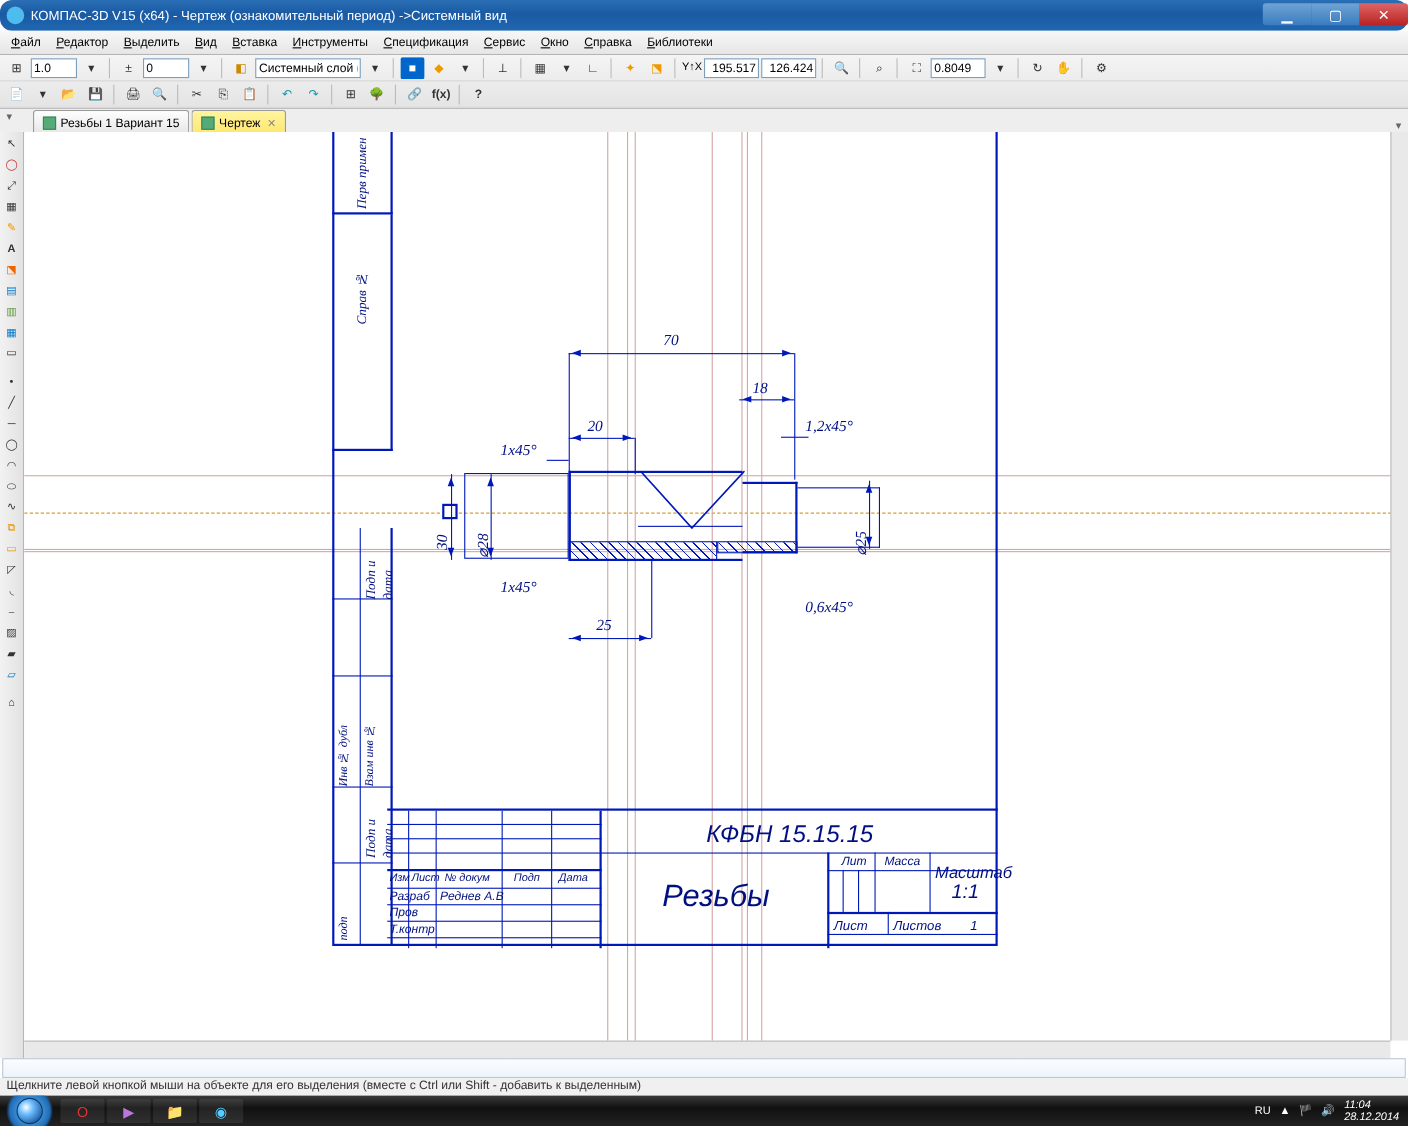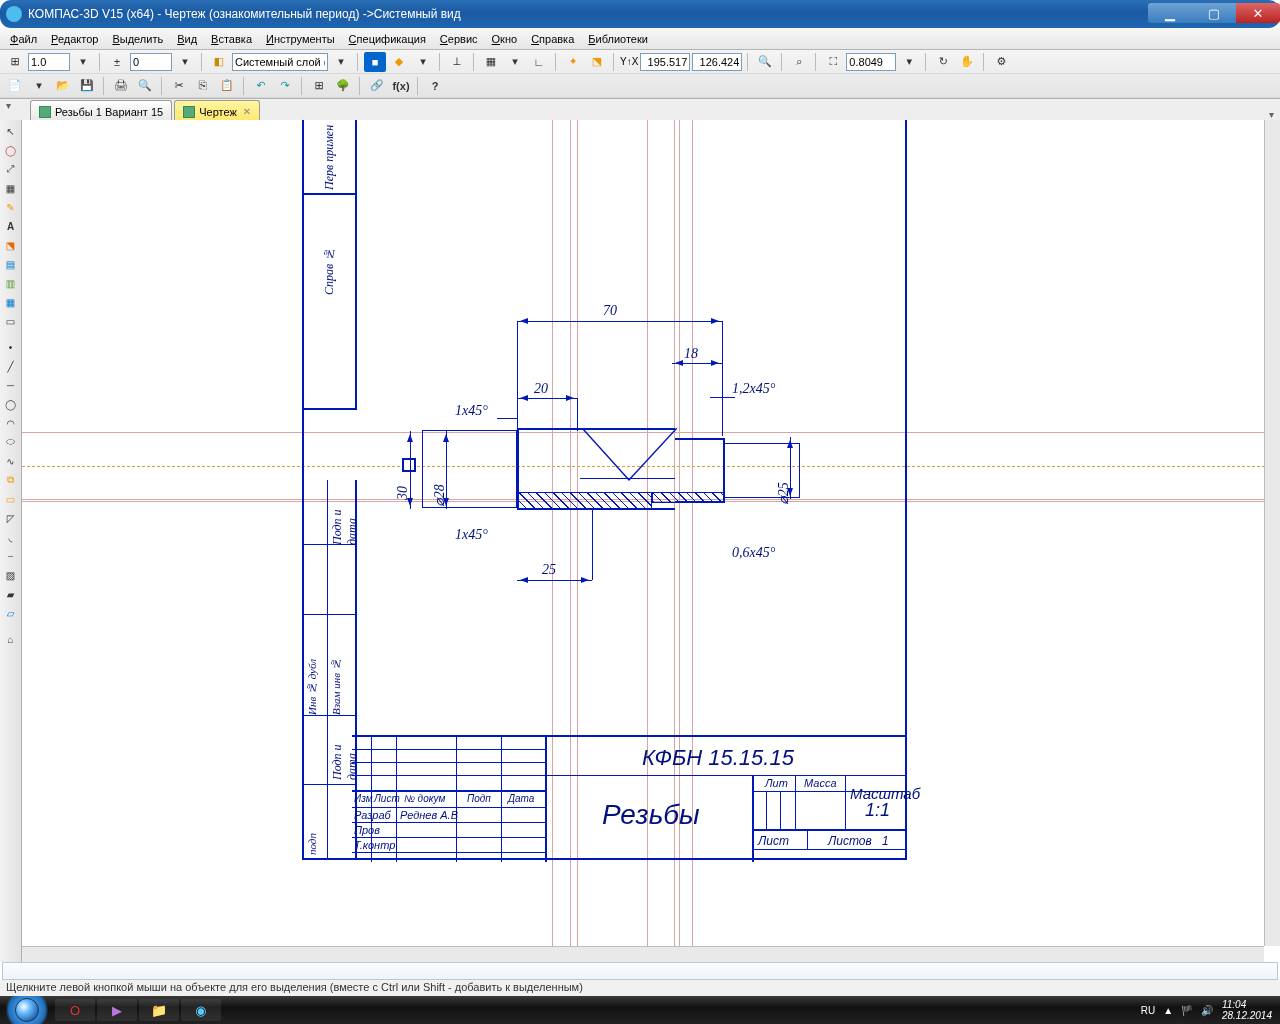--- a/index.html
+++ b/index.html
@@ -359,21 +359,21 @@
           <div style="left:400px;top:92px;width:155px;height:2px;background:#0018b8"></div>
           <div style="left:443px;top:38px;width:1px;height:54px;background:#0018b8"></div>
           <div style="left:493px;top:38px;width:1px;height:54px;background:#0018b8"></div>
           <div style="left:413px;top:40px;font-size:11px">Лит</div>
           <div style="left:452px;top:40px;font-size:11px">Масса</div>
           <div style="left:498px;top:48px;font-size:15px">Масштаб</div>
           <div style="left:414px;top:54px;width:1px;height:38px;background:#0018b8"></div>
           <div style="left:428px;top:54px;width:1px;height:38px;background:#0018b8"></div>
           <div style="left:513px;top:63px;font-size:18px">1:1</div>
           <div style="left:406px;top:97px;font-size:12px">Лист</div>
-          <div style="left:476px;top:97px;font-size:12px">Листов</div>
+          <div style="left:460px;top:97px;font-size:12px">Листов</div>
           <div style="left:530px;top:97px;font-size:12px">1</div>
           <div style="left:455px;top:92px;width:1px;height:20px;background:#0018b8"></div>
           <div style="left:400px;top:112px;width:155px;height:1px;background:#0018b8"></div>
         </div>
       </div>
     </div>
   </div>
 </div>
 
 <div class="scrollbar-v"></div>

